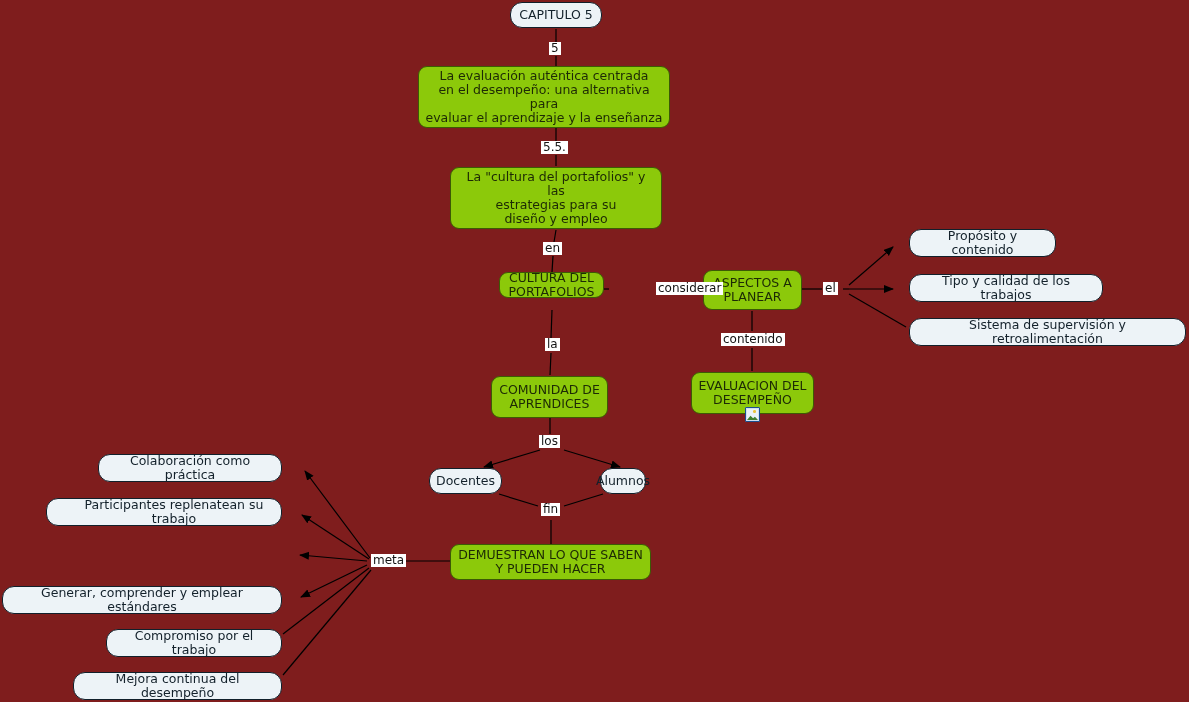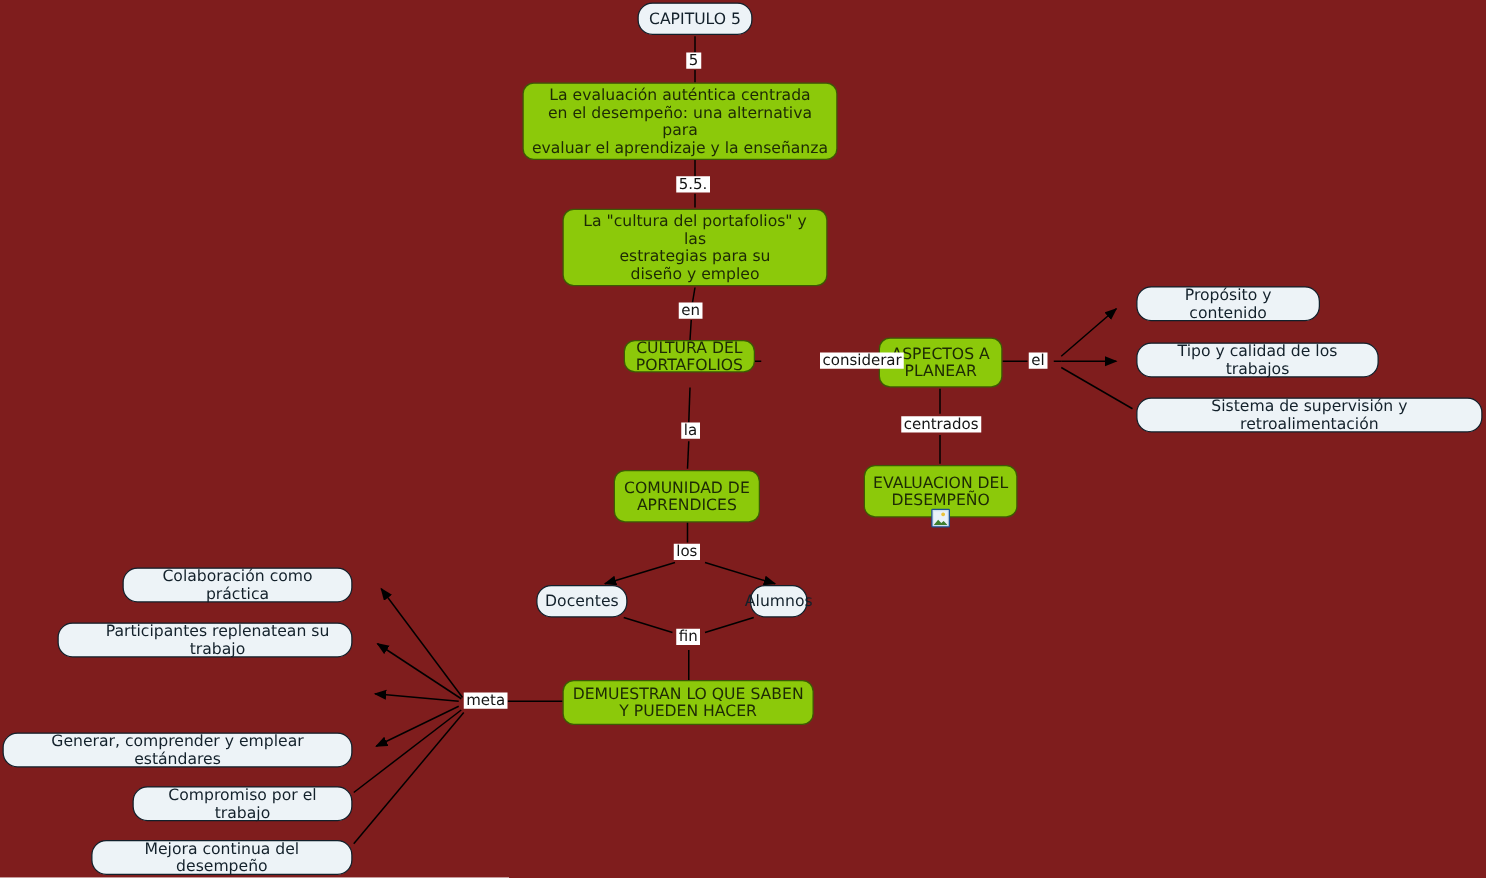--- a/index.html
+++ b/index.html
@@ -242,21 +242,21 @@
   <div class="link-label" style="left:549px; top:42px;">5</div>
 
   <div class="link-label" style="left:541px; top:141px;">5.5.</div>
 
   <div class="link-label" style="left:543px; top:242px;">en</div>
 
   <div class="link-label" style="left:612px; top:282px;margin-left:44px;">considerar</div>
 
   <div class="link-label" style="left:823px; top:282px;">el</div>
 
-  <div class="link-label" style="left:721px; top:333px;">centrados</div>
+  <div class="link-label" style="left:721px; top:333px;">contenido</div>
 
   <div class="link-label" style="left:545px; top:338px;">la</div>
 
   <div class="link-label" style="left:539px; top:435px;">los</div>
 
   <div class="link-label" style="left:541px; top:503px;">fin</div>
 
   <div class="link-label" style="left:371px; top:554px;">meta</div>
 
 </div>

